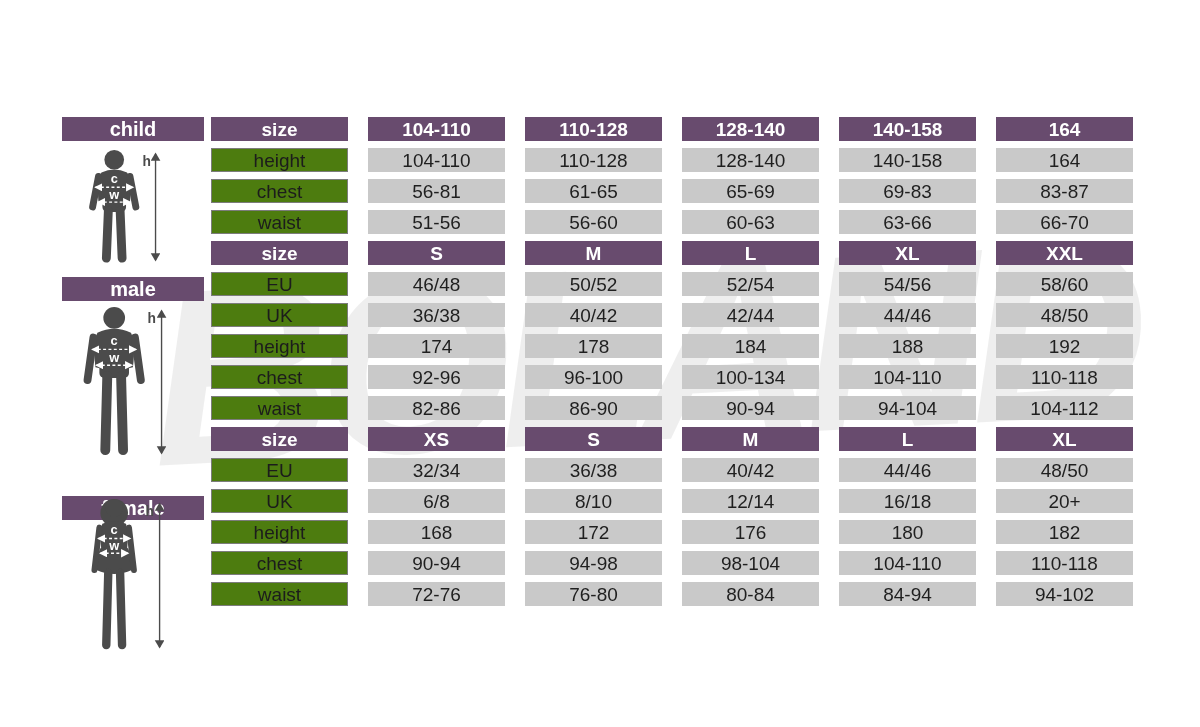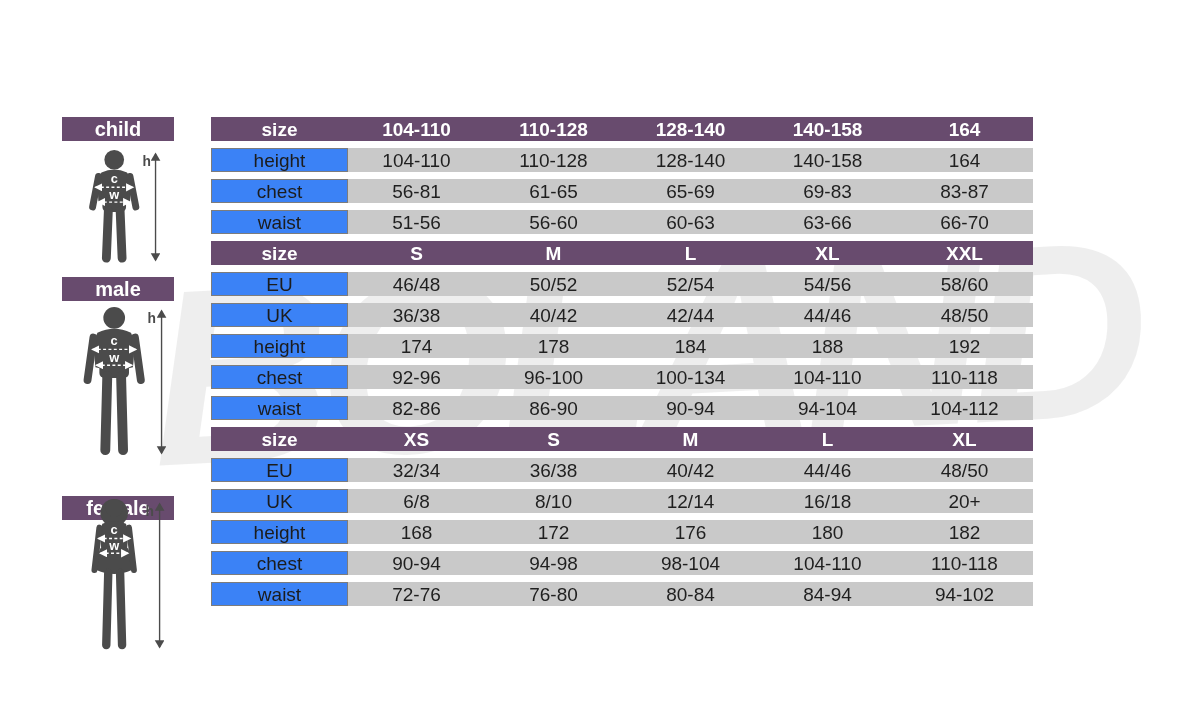--- a/index.html
+++ b/index.html
@@ -5,30 +5,30 @@
   html,body{margin:0;padding:0;background:#ffffff;}
   .page{position:relative;width:1200px;height:727px;background:#ffffff;overflow:hidden;
         font-family:"Liberation Sans", sans-serif;}
   .watermark{position:absolute;left:150px;top:210px;font-size:250px;font-weight:800;
              font-style:italic;letter-spacing:-14px;color:#7a7a7a;opacity:0.12;
              transform:rotate(-3deg);z-index:0;pointer-events:none;white-space:nowrap;}
   .title-bar{position:absolute;left:60px;top:52px;width:1077px;height:52px;background:#443259;z-index:2;}
   .title-text{display:inline-block;margin-left:21px;line-height:52px;color:#ffffff;
               font-weight:700;font-size:42px;letter-spacing:0px;word-spacing:-10px;
               transform:scaleX(0.72);transform-origin:0 50%;white-space:nowrap;}
-  .side-label{position:absolute;left:62px;width:112px;height:24px;background:#684b6e;color:#fff;
+  .side-label{position:absolute;left:62px;width:142px;height:24px;background:#684b6e;color:#fff;
               font-weight:700;font-size:20px;display:flex;align-items:center;justify-content:center;z-index:2;}
   .figure{position:absolute;left:62px;width:132px;z-index:2;}
   .tables{position:absolute;left:211px;top:117px;width:930px;z-index:1;}
   .stable{margin-bottom:5px;}
-  .row{display:flex;margin-bottom:7px;}
+  .row{display:flex;gap:20px;margin-bottom:7px;}
   .cell{width:137px;height:24px;box-sizing:border-box;display:flex;align-items:center;
         justify-content:center;font-size:19px;line-height:1;}
   .hdr{background:#684b6e;color:#ffffff;font-weight:700;}
-  .lbl{background:#3b82f6;border:1px solid #7c7c7c;color:#1c1c1c;text-align:right;}
+  .lbl{background:#4d7c0f;border:1px solid #7c7c7c;color:#1c1c1c;text-align:right;}
   .val{background:#c9c9c9;color:#1f1f1f;}
   .m-letter{fill:#ffffff;font-weight:700;font-size:13px;text-anchor:middle;
             font-family:"Liberation Sans",sans-serif;}
   .h-letter{fill:#4b4b4b;font-weight:700;font-size:14px;text-anchor:middle;
             font-family:"Liberation Sans",sans-serif;}
 </style>
 </head>
 <body>
 
 <div class="page">

